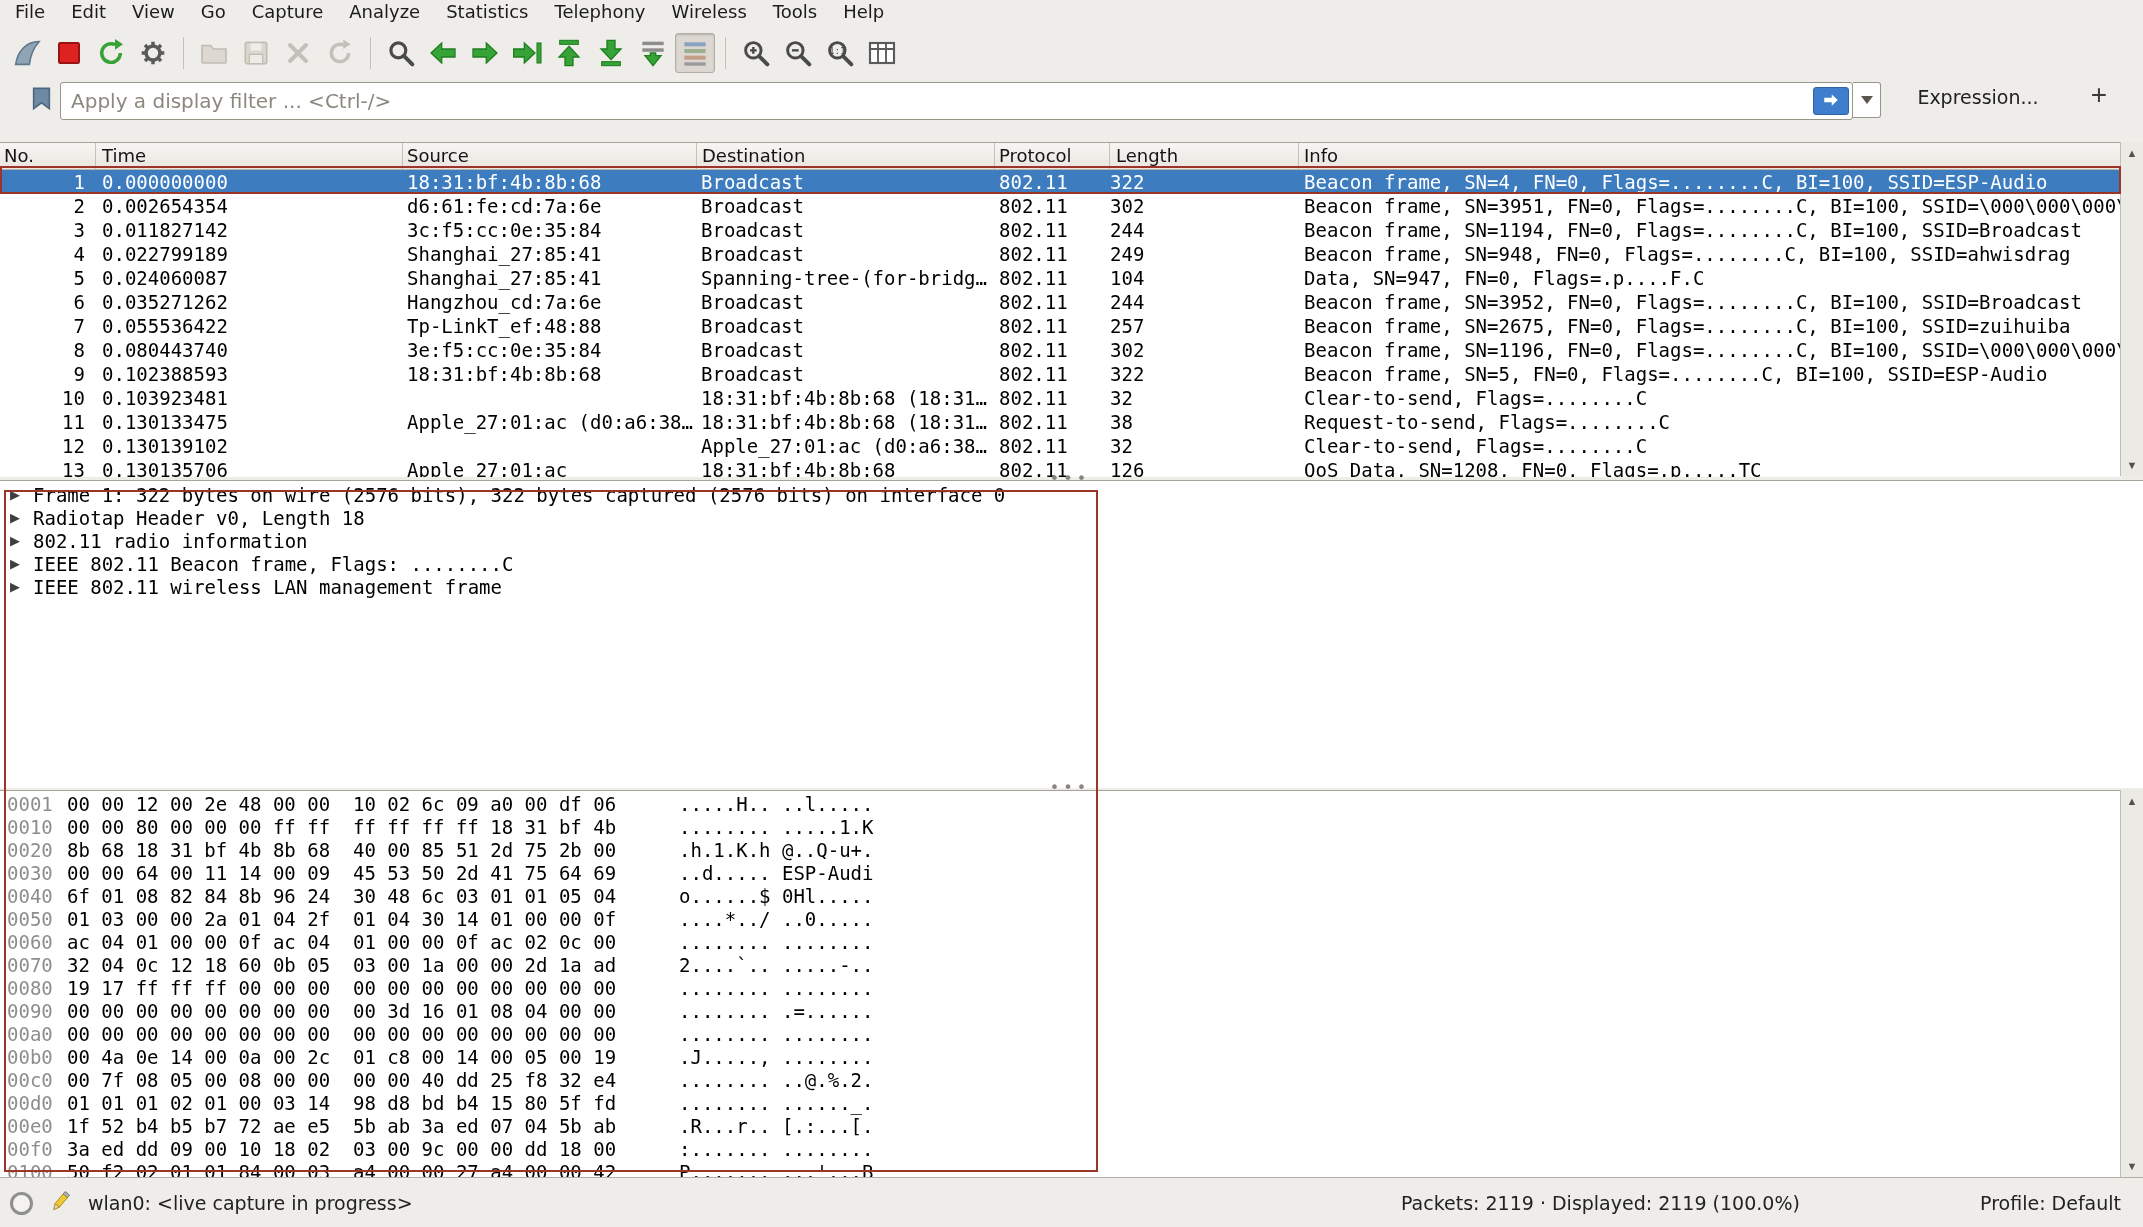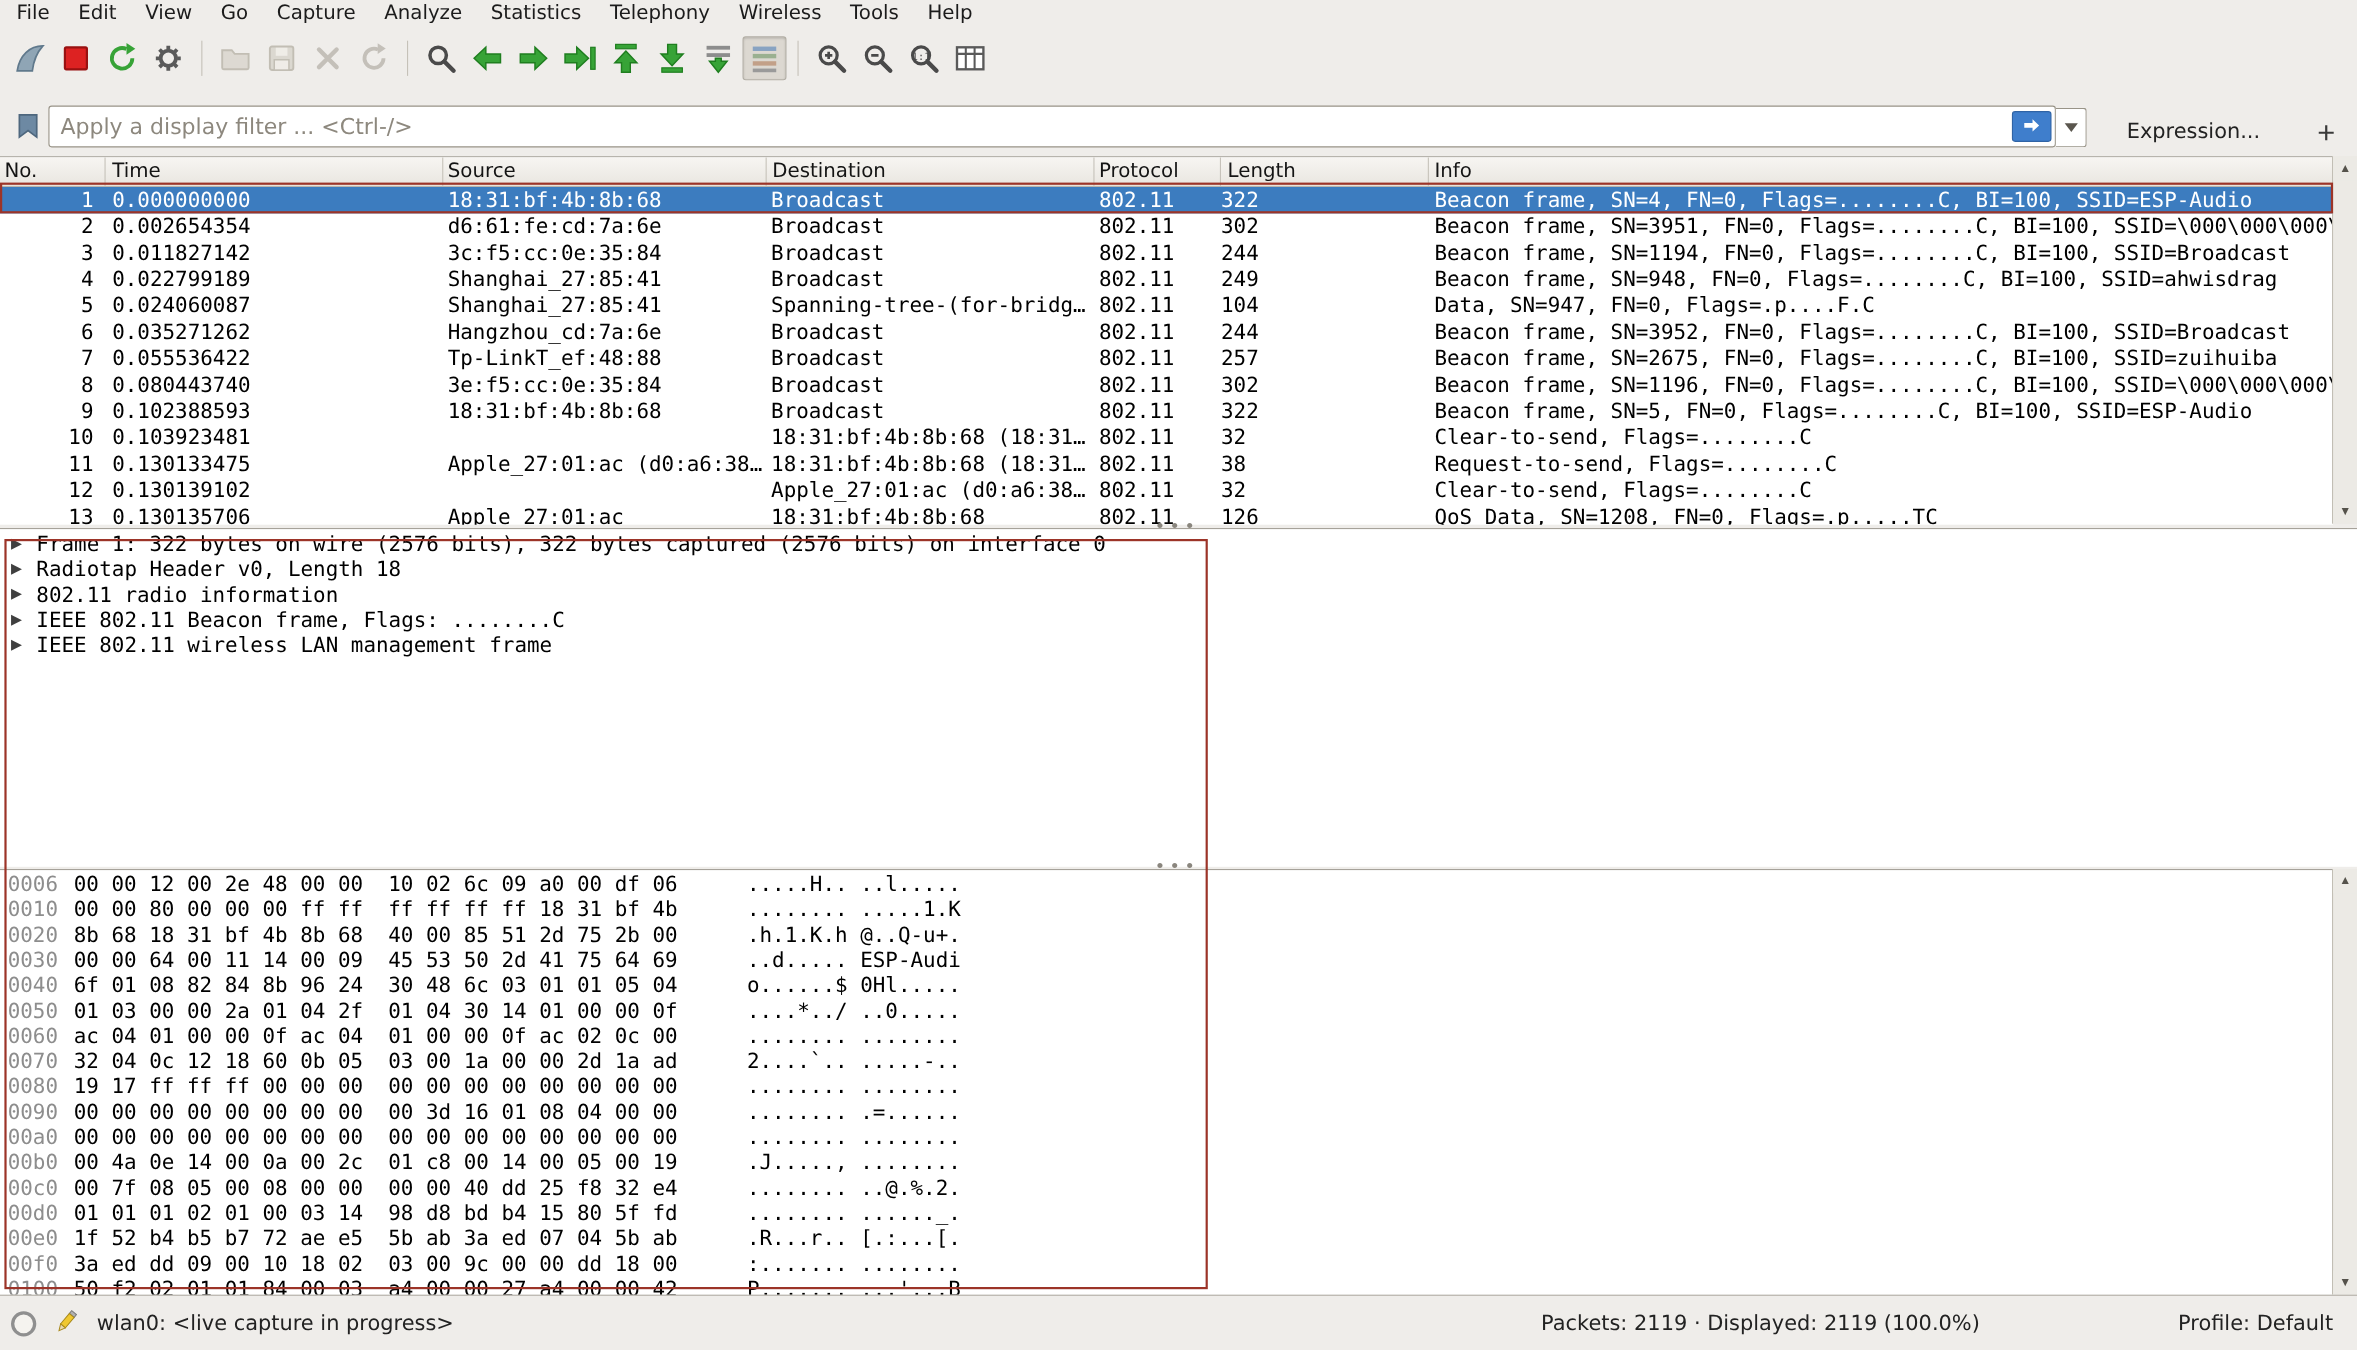--- a/index.html
+++ b/index.html
@@ -17,21 +17,21 @@
 
   
   .toolbar{position:absolute;top:24px;left:0;right:0;height:58px;display:flex;align-items:center;padding-left:6px;}
   .tb-btn{width:40px;height:40px;margin:0 1px;border:1px solid transparent;background:none;border-radius:3px;
           display:flex;align-items:center;justify-content:center;padding:0;}
   .tb-btn.disabled{opacity:.5;}
   .tb-btn.active{background:#dcd8d1;border:1px solid #b2aea5;box-shadow:inset 0 1px 2px rgba(0,0,0,.18);}
   .tb-sep{width:1px;height:32px;background:#c5c1b8;margin:0 9px;}
 
   
-  .filterbar{position:absolute;top:82px;left:0;right:0;height:52px;display:flex;align-items:flex-end;padding:0 8px;}
+  .filterbar{position:absolute;top:82px;left:0;right:0;height:52px;display:flex;align-items:flex-start;padding:0 24px;}
   .bookmark-btn{width:34px;height:36px;display:flex;align-items:center;justify-content:center;background:none;border:none;padding:0;}
   .filter-field{flex:1;height:36px;background:#ffffff;border:1px solid #999488;border-radius:3px;
                 display:flex;align-items:center;margin-left:2px;}
   .filter-field input{flex:1;border:none;outline:none;background:transparent;font-size:20px;
                       font-family:"DejaVu Sans","Liberation Sans",sans-serif;color:#222;padding:0 10px;height:32px;}
   .filter-field input::placeholder{color:#8d887e;}
   .apply-btn{width:36px;height:28px;margin-right:3px;background:#3f7ecc;border:1px solid #2f63a5;border-radius:3px;
              display:flex;align-items:center;justify-content:center;padding:0;}
   .chev-btn{width:28px;height:36px;background:#ffffff;border:1px solid #999488;border-left:none;border-radius:0 3px 3px 0;
             display:flex;align-items:center;justify-content:center;padding:0;}
@@ -349,21 +349,21 @@
     <div class="dline"><span class="tri">▶</span><span>Frame 1: 322 bytes on wire (2576 bits), 322 bytes captured (2576 bits) on interface 0</span></div>
     <div class="dline"><span class="tri">▶</span><span>Radiotap Header v0, Length 18</span></div>
     <div class="dline"><span class="tri">▶</span><span>802.11 radio information</span></div>
     <div class="dline"><span class="tri">▶</span><span>IEEE 802.11 Beacon frame, Flags: ........C</span></div>
     <div class="dline"><span class="tri">▶</span><span>IEEE 802.11 wireless LAN management frame</span></div>
   </div>
 
 <div class="grip" id="grip2">•••</div>
 
 <div class="hex-pane mono" id="hex-pane">
-    <div class="hrow"><span class="off">0006</span><span class="hx">00 00 12 00 2e 48 00 00  10 02 6c 09 a0 00 df 06</span><span class="asc">.....H.. ..l.....</span></div>
+    <div class="hrow"><span class="off">0001</span><span class="hx">00 00 12 00 2e 48 00 00  10 02 6c 09 a0 00 df 06</span><span class="asc">.....H.. ..l.....</span></div>
     <div class="hrow"><span class="off">0010</span><span class="hx">00 00 80 00 00 00 ff ff  ff ff ff ff 18 31 bf 4b</span><span class="asc">........ .....1.K</span></div>
     <div class="hrow"><span class="off">0020</span><span class="hx">8b 68 18 31 bf 4b 8b 68  40 00 85 51 2d 75 2b 00</span><span class="asc">.h.1.K.h @..Q-u+.</span></div>
     <div class="hrow"><span class="off">0030</span><span class="hx">00 00 64 00 11 14 00 09  45 53 50 2d 41 75 64 69</span><span class="asc">..d..... ESP-Audi</span></div>
     <div class="hrow"><span class="off">0040</span><span class="hx">6f 01 08 82 84 8b 96 24  30 48 6c 03 01 01 05 04</span><span class="asc">o......$ 0Hl.....</span></div>
     <div class="hrow"><span class="off">0050</span><span class="hx">01 03 00 00 2a 01 04 2f  01 04 30 14 01 00 00 0f</span><span class="asc">....*../ ..0.....</span></div>
     <div class="hrow"><span class="off">0060</span><span class="hx">ac 04 01 00 00 0f ac 04  01 00 00 0f ac 02 0c 00</span><span class="asc">........ ........</span></div>
     <div class="hrow"><span class="off">0070</span><span class="hx">32 04 0c 12 18 60 0b 05  03 00 1a 00 00 2d 1a ad</span><span class="asc">2....`.. .....-..</span></div>
     <div class="hrow"><span class="off">0080</span><span class="hx">19 17 ff ff ff 00 00 00  00 00 00 00 00 00 00 00</span><span class="asc">........ ........</span></div>
     <div class="hrow"><span class="off">0090</span><span class="hx">00 00 00 00 00 00 00 00  00 3d 16 01 08 04 00 00</span><span class="asc">........ .=......</span></div>
     <div class="hrow"><span class="off">00a0</span><span class="hx">00 00 00 00 00 00 00 00  00 00 00 00 00 00 00 00</span><span class="asc">........ ........</span></div>

